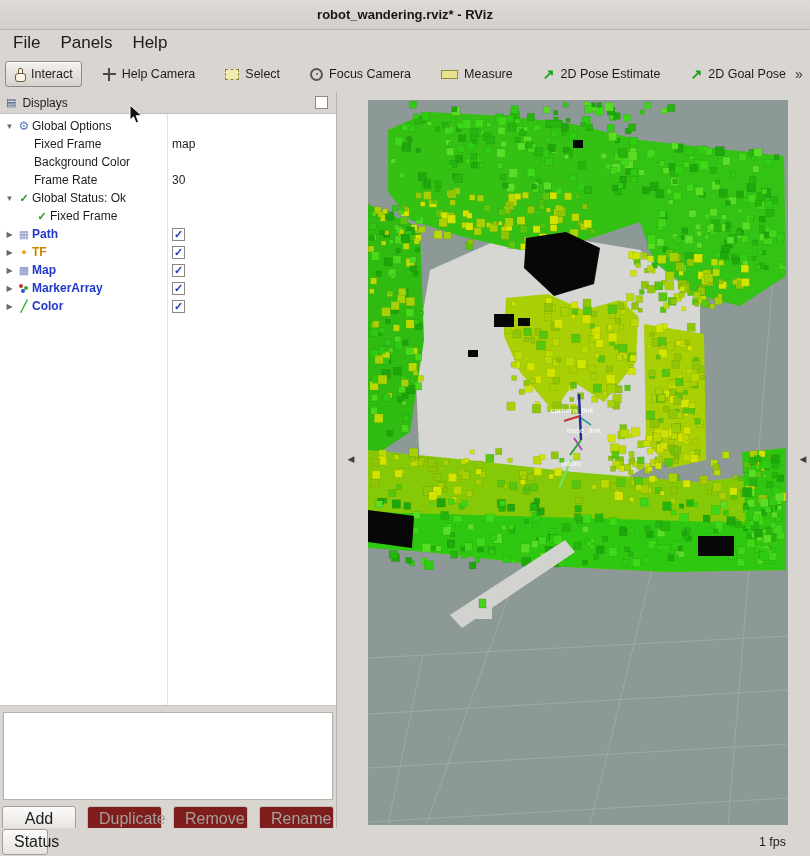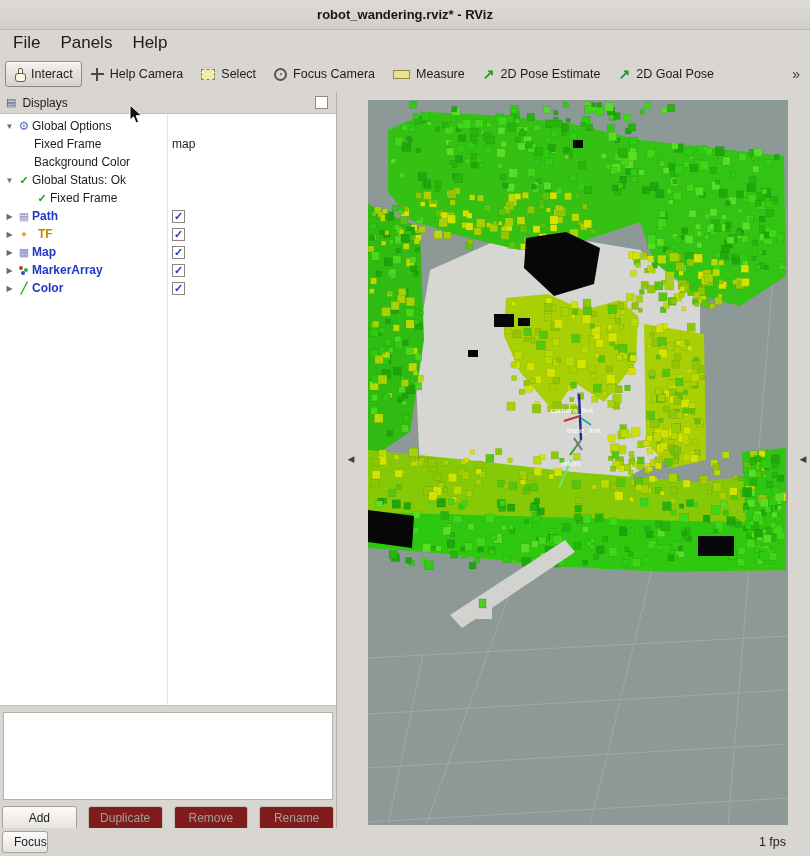--- a/index.html
+++ b/index.html
@@ -5,21 +5,21 @@
   *{box-sizing:border-box;margin:0;padding:0}
   html,body{width:810px;height:856px}
   body{position:relative;font-family:"Liberation Sans",sans-serif;background:#d9d6d2;overflow:hidden;color:#1c1c1c}
 
   .titlebar{position:absolute;top:0;left:0;right:0;height:30px;background:linear-gradient(#dedbd7,#d2cec9);border-bottom:1px solid #bab6af;text-align:center;line-height:30px;font-size:13px;font-weight:bold;color:#161616}
 
   .menubar{position:absolute;top:30px;left:0;right:0;height:26px;display:flex;align-items:center;padding-left:4px;gap:2px}
   .menu-item{padding:3px 9px;font-size:17px;border-radius:2px;cursor:default}
 
   .toolbar{position:absolute;top:56px;left:0;right:0;height:36px;display:flex;align-items:center}
-  .tbuttons{display:flex;align-items:flex-start;padding-left:5px}
+  .tbuttons{display:flex;align-items:flex-start;gap:12px;padding-left:5px}
   .tbtn{display:inline-flex;align-items:center;gap:6px;font-size:12.5px;padding:5px 8px;border:1px solid transparent;border-radius:3px;white-space:nowrap}
   .tbtn.active{border-color:#8f8a82;background:linear-gradient(#f4f2ef,#d5d1cc);box-shadow:inset 0 1px 0 #ffffff}
   .g{font-size:13px;line-height:1}
   .c-pose{color:#14a414;font-weight:bold;font-size:14px}
   .shape-hand{position:relative;width:11px;height:13px;display:inline-block}
   .shape-hand::before{content:"";position:absolute;left:4px;top:0;width:3px;height:7px;background:#fdf6e8;border:1px solid #6a5a3a;border-radius:2px}
   .shape-hand::after{content:"";position:absolute;left:1px;top:5px;width:9px;height:7px;background:#fdf6e8;border:1px solid #6a5a3a;border-radius:3px}
   .shape-move{position:relative;width:13px;height:13px;display:inline-block}
   .shape-move::before{content:"";position:absolute;top:5.5px;left:0;width:13px;height:2px;background:#4a4a4a}
   .shape-move::after{content:"";position:absolute;left:5.5px;top:0;width:2px;height:13px;background:#4a4a4a}
@@ -50,21 +50,21 @@
   .c-map{color:#7d86c8}
   .c-path{color:#28b428;font-weight:bold}
   .dots-wrap{position:relative;width:12px;height:11px;display:inline-block}
   .dots-wrap::before{content:"";position:absolute;left:1px;top:1px;width:4px;height:4px;border-radius:50%;background:#d03030;box-shadow:5px 2px 0 #2bb02b,2px 5px 0 #2b50d0}
   .cb{width:13px;height:13px;border:1px solid #8b8680;background:#fff;display:inline-flex;align-items:center;justify-content:center;font-size:11px;line-height:1;color:#2b3db0;font-weight:bold;flex:none}
   .swatch{display:inline-block;width:11px;height:11px;border:1px solid #6a6a6a;margin-right:5px;flex:none}
 
   .splitter{position:absolute;top:614px;left:0;right:0;height:6px}
   .desc-box{position:absolute;top:620px;left:3px;right:3px;height:88px;background:#fff;border:1px solid #b3afa9}
   .panel-buttons{position:absolute;top:714px;left:2px;right:2px;height:24px;display:flex;gap:11px}
-  .btn{font-size:12px;border:1px solid #a5a09a;border-radius:3px;background:linear-gradient(#fcfbfa,#e6e3df);padding:3px 11px;width:75px;text-align:center;color:#1c1c1c}
+  .btn{font-size:16px;border:1px solid #a5a09a;border-radius:3px;background:linear-gradient(#fcfbfa,#e6e3df);padding:3px 11px;width:75px;text-align:center;color:#1c1c1c}
   .btn.disabled{color:#a3a09b;background:#7f1d1d;border-color:#c0bcb6}
 
   .viewport{position:absolute;left:368px;top:8px;width:344px;height:725px;background:#8c9997}
   .viewport svg{display:block;width:420px;height:725px}
   #g-axes text{fill:#ffffff;font-size:8px;text-anchor:middle;font-family:"Liberation Sans",sans-serif}
 
   .edge-arrow{position:absolute;font-size:9px;color:#3f3f3f;width:12px;text-align:center;cursor:pointer;line-height:14px}
 
   .statusbar{position:absolute;top:828px;left:0;right:0;height:28px;display:flex;align-items:center;justify-content:space-between;padding:0 24px 0 2px;background:#d9d6d2}
   .btn-reset{width:46px}
@@ -143,20 +143,28 @@
           <div class="cellvalue">
             <span class="vtext">map</span>
           </div>
         </div>
         <div class="trow">
           <div class="cellname" style="padding-left: 34px;">
             <span class="tlabel">Background Color</span>
           </div>
         </div>
         <div class="trow">
+          <div class="cellname" style="padding-left: 34px;">
+            <span class="tlabel">Frame Rate</span>
+          </div>
+          <div class="cellvalue">
+            <span class="vtext">30</span>
+          </div>
+        </div>
+        <div class="trow">
           <div class="cellname" style="padding-left: 3px;">
             <span class="exp">▼</span>
             <span class="ticon c-check">✓</span>
             <span class="tlabel">Global Status: Ok</span>
           </div>
           <div class="cellvalue"></div>
         </div>
         <div class="trow">
           <div class="cellname" style="padding-left: 34px;">
             <span class="ticon c-check">✓</span>
@@ -170,21 +178,21 @@
             <span class="tlabel" style="color: rgb(32, 56, 200); font-weight: bold;">Path</span>
           </div>
           <div class="cellvalue">
             <span class="cb">✓</span>
           </div>
         </div>
         <div class="trow">
           <div class="cellname" style="padding-left: 3px;">
             <span class="exp">▶</span>
             <span class="ticon c-tf">●</span>
-            <span class="tlabel" style="color: rgb(204, 132, 0); font-weight: bold; margin-left: 6px;">TF</span>
+            <span class="tlabel" style="color: rgb(204, 132, 0); font-weight: bold;">TF</span>
           </div>
           <div class="cellvalue">
             <span class="cb">✓</span>
           </div>
         </div>
         <div class="trow">
           <div class="cellname" style="padding-left: 3px;">
             <span class="exp">▶</span>
             <span class="ticon c-map">▩</span>
             <span class="tlabel" style="color: rgb(32, 56, 200); font-weight: bold;">Map</span>
@@ -1445,19 +1453,19 @@
         <text x="216" y="333">base_link</text>
         <text x="203" y="366">odom</text>
       </g>
     </svg>
   </div>
 
   <span class="edge-arrow" style="left:797px;top:360px">◀</span>
 </div>
 
 <div class="statusbar">
-  <button class="btn btn-reset">Focus</button>
+  <button class="btn btn-reset">Status</button>
   <span class="fps">1 fps</span>
 </div>
 
 <svg class="mouse-cursor" width="16" height="22" viewBox="0 0 16 22">
   <polygon points="1,1 1,16 4.6,12.8 7,19 9.6,17.9 7.2,11.8 12.5,11.6" fill="#111" stroke="#fff" stroke-width="1"></polygon>
 </svg>
 
 </body></html>

